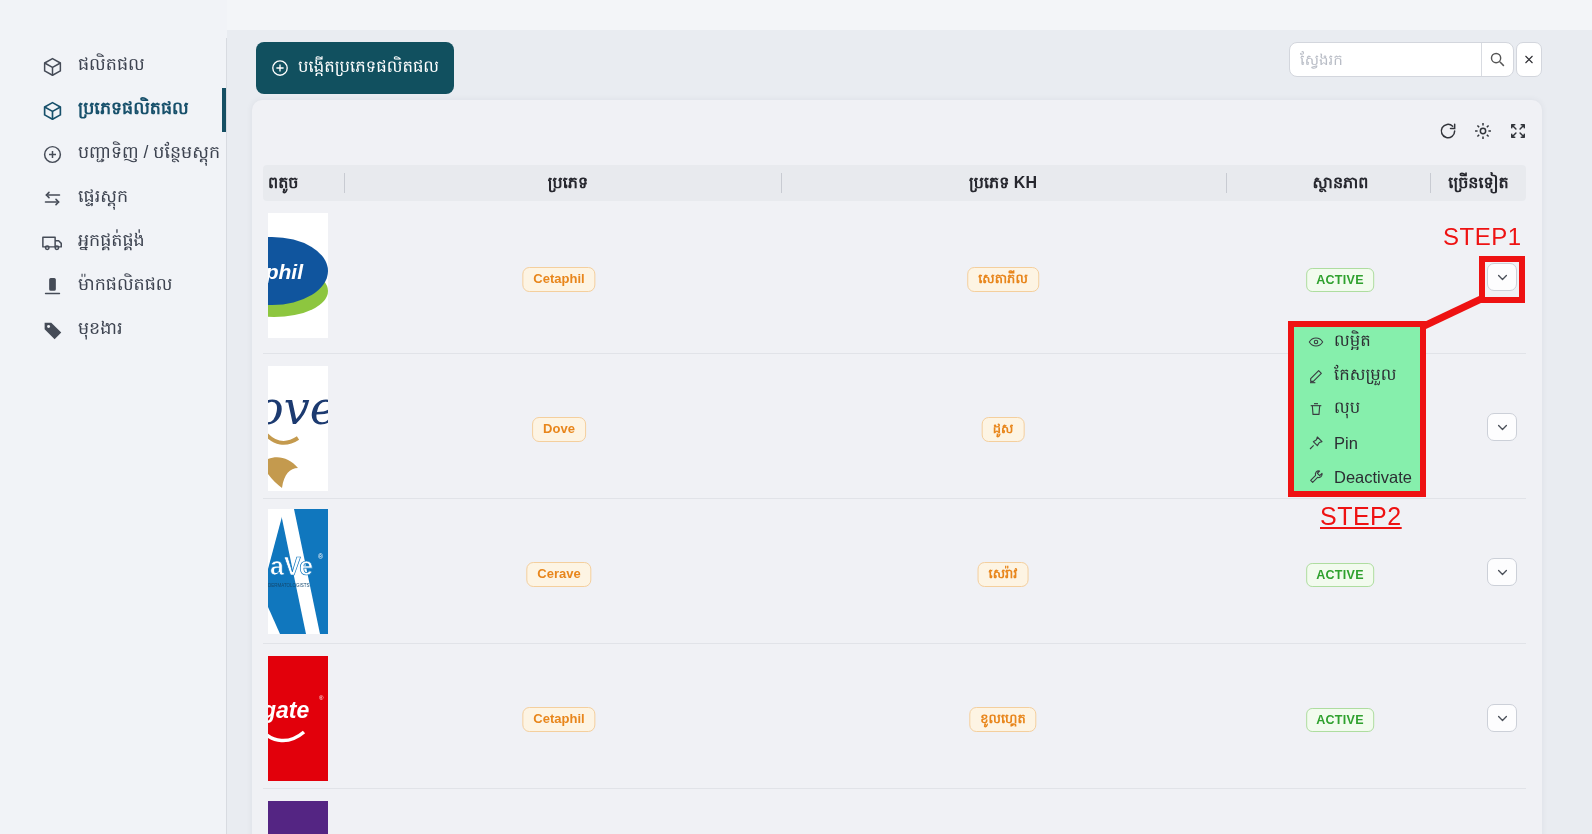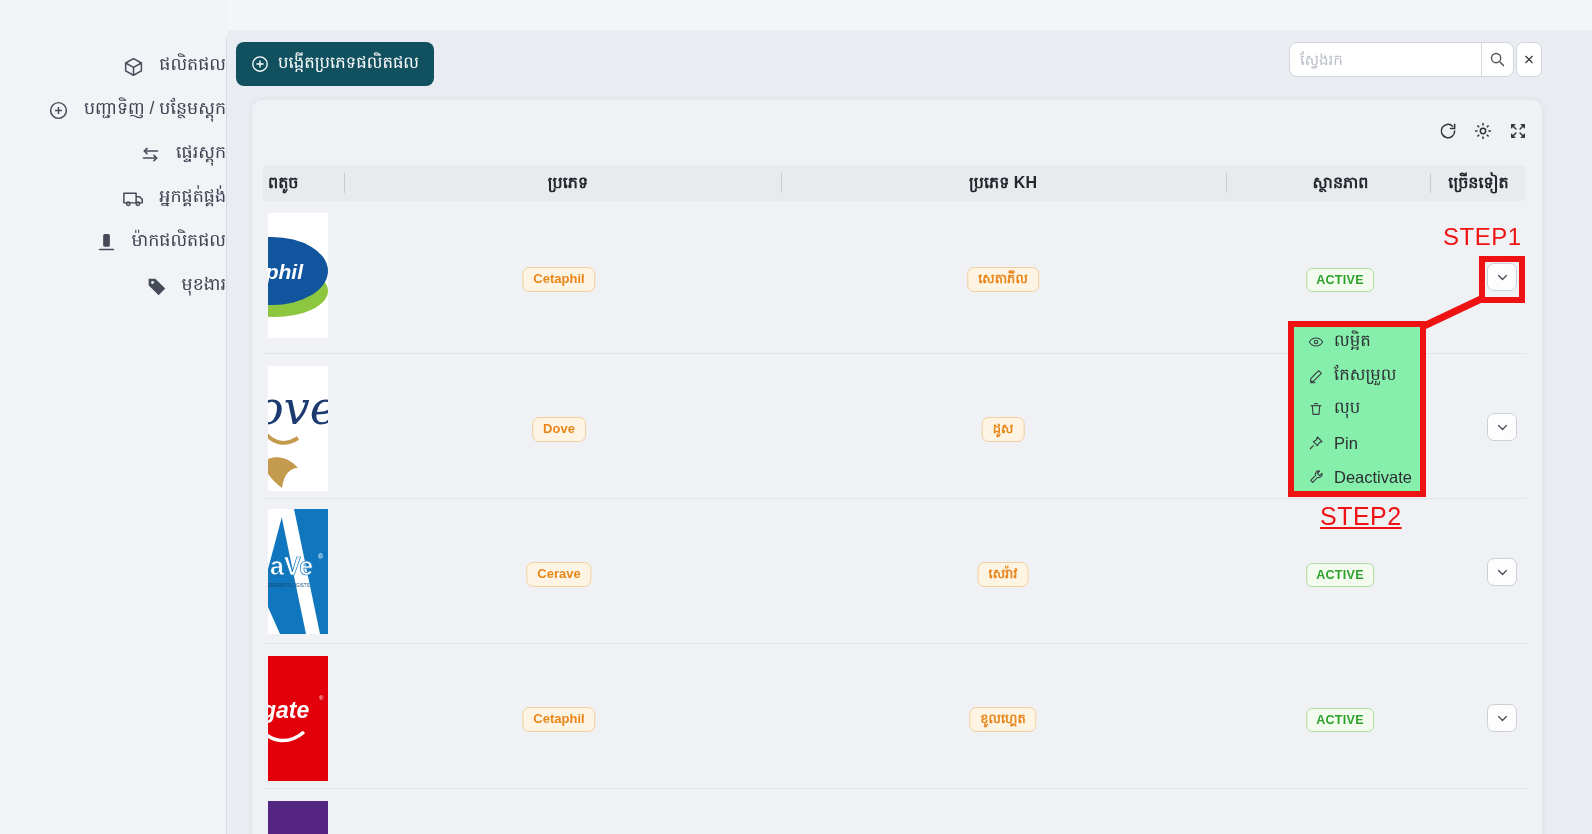--- a/index.html
+++ b/index.html
@@ -3,27 +3,27 @@
 <meta charset="utf-8">
 <style>
   html,body{margin:0;padding:0;background:#dfe3e9;font-family:"Liberation Sans",sans-serif;}
   .app{position:relative;width:1592px;height:834px;overflow:hidden;background:#e9ecf1;}
   .topstrip{position:absolute;left:0;top:0;width:1592px;height:30px;background:#f3f5f8;}
   
   .sidebar{position:absolute;left:0;top:0;width:227px;height:834px;background:#f1f3f7;}
   .sidebar-border{position:absolute;left:226px;top:38px;bottom:0;width:1px;background:#d8dbe1;}
   .side-items{position:absolute;top:44px;left:0;right:1px;}
   .side-item{position:relative;height:44px;display:flex;align-items:center;padding-left:42px;gap:15px;
-    font-size:17.5px;color:#3d4350;cursor:pointer;white-space:nowrap;justify-content:flex-end;}
+    font-size:17.5px;color:#3d4350;cursor:pointer;white-space:nowrap;}
   .side-item .icon{display:flex;width:21px;height:21px;color:#454b57;}
   .side-item.active{color:#17506b;font-weight:700;}
   .side-item.active .icon{color:#17506b;}
   .active-bar{position:absolute;right:-1px;top:0;width:5px;height:44px;background:#164f63;}
   
-  .create-btn{position:absolute;left:236px;top:42px;height:44px;display:inline-flex;align-items:center;
+  .create-btn{position:absolute;left:256px;top:42px;height:52px;display:inline-flex;align-items:center;
     gap:9px;padding:0 15px;background:#11505f;color:#fff;border:none;border-radius:8px;
     font-size:16.5px;font-family:inherit;cursor:pointer;}
   .search-wrap{position:absolute;left:1289px;top:42px;width:225px;height:35px;background:#fff;
     border:1px solid #d3d6dd;border-radius:8px;display:flex;box-sizing:border-box;}
   .search-wrap input{flex:1;min-width:0;border:none;background:transparent;outline:none;
     padding:0 10px;font-size:15px;font-family:inherit;color:#3b82f6;}
   .search-wrap input::placeholder{color:#b9bdc6;}
   .search-btn{width:32px;border-left:1px solid #d8dbe1;display:flex;align-items:center;justify-content:center;
     background:transparent;border-top:none;border-right:none;border-bottom:none;cursor:pointer;color:#555;}
   .clear-btn{position:absolute;left:1516px;top:42px;width:26px;height:35px;background:#fff;
@@ -81,20 +81,31 @@
         <span class="icon">
           <svg viewBox="0 0 24 24" width="21" height="21" fill="none" stroke="currentColor" stroke-width="1.7" stroke-linejoin="round">
               <path d="M21 8l-9-5-9 5v9l9 5 9-5z"></path>
               <path d="M3 8l9 5 9-5"></path>
               <path d="M12 13v9"></path>
             </svg>
         </span>
         <span>ផលិតផល</span>
       </div>
 
+      <div class="side-item active">
+        <span class="icon">
+          <svg viewBox="0 0 24 24" width="21" height="21" fill="none" stroke="currentColor" stroke-width="1.9" stroke-linejoin="round">
+              <path d="M21 8l-9-5-9 5v9l9 5 9-5z"></path>
+              <path d="M3 8l9 5 9-5"></path>
+              <path d="M12 13v9"></path>
+            </svg>
+        </span>
+        <span>ប្រភេទផលិតផល</span>
+        <span class="active-bar"></span>
+      </div>
 
       <div class="side-item">
         <span class="icon">
           <svg viewBox="0 0 24 24" width="21" height="21" fill="none" stroke="currentColor" stroke-width="1.7">
               <circle cx="12" cy="12" r="9"></circle>
               <path d="M12 8v8M8 12h8"></path>
             </svg>
         </span>
         <span>បញ្ជាទិញ / បន្ថែមស្តុក</span>
       </div>

